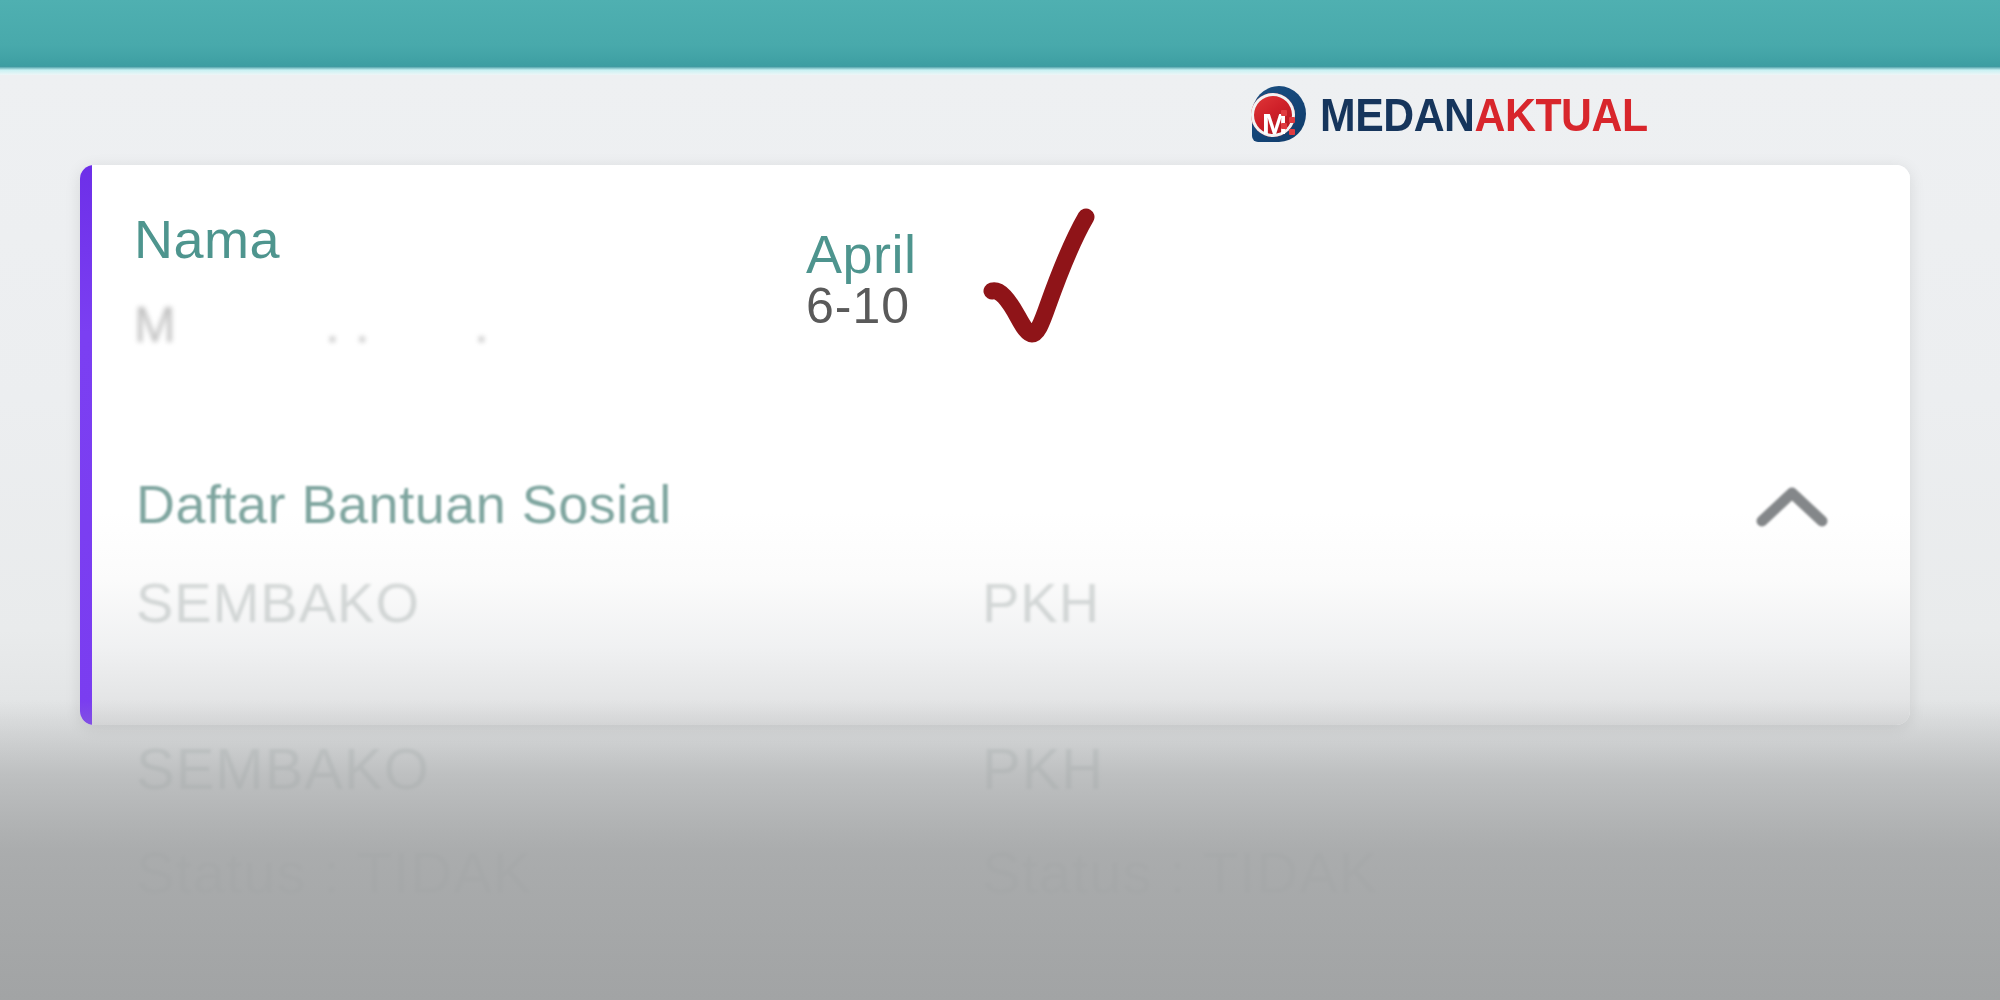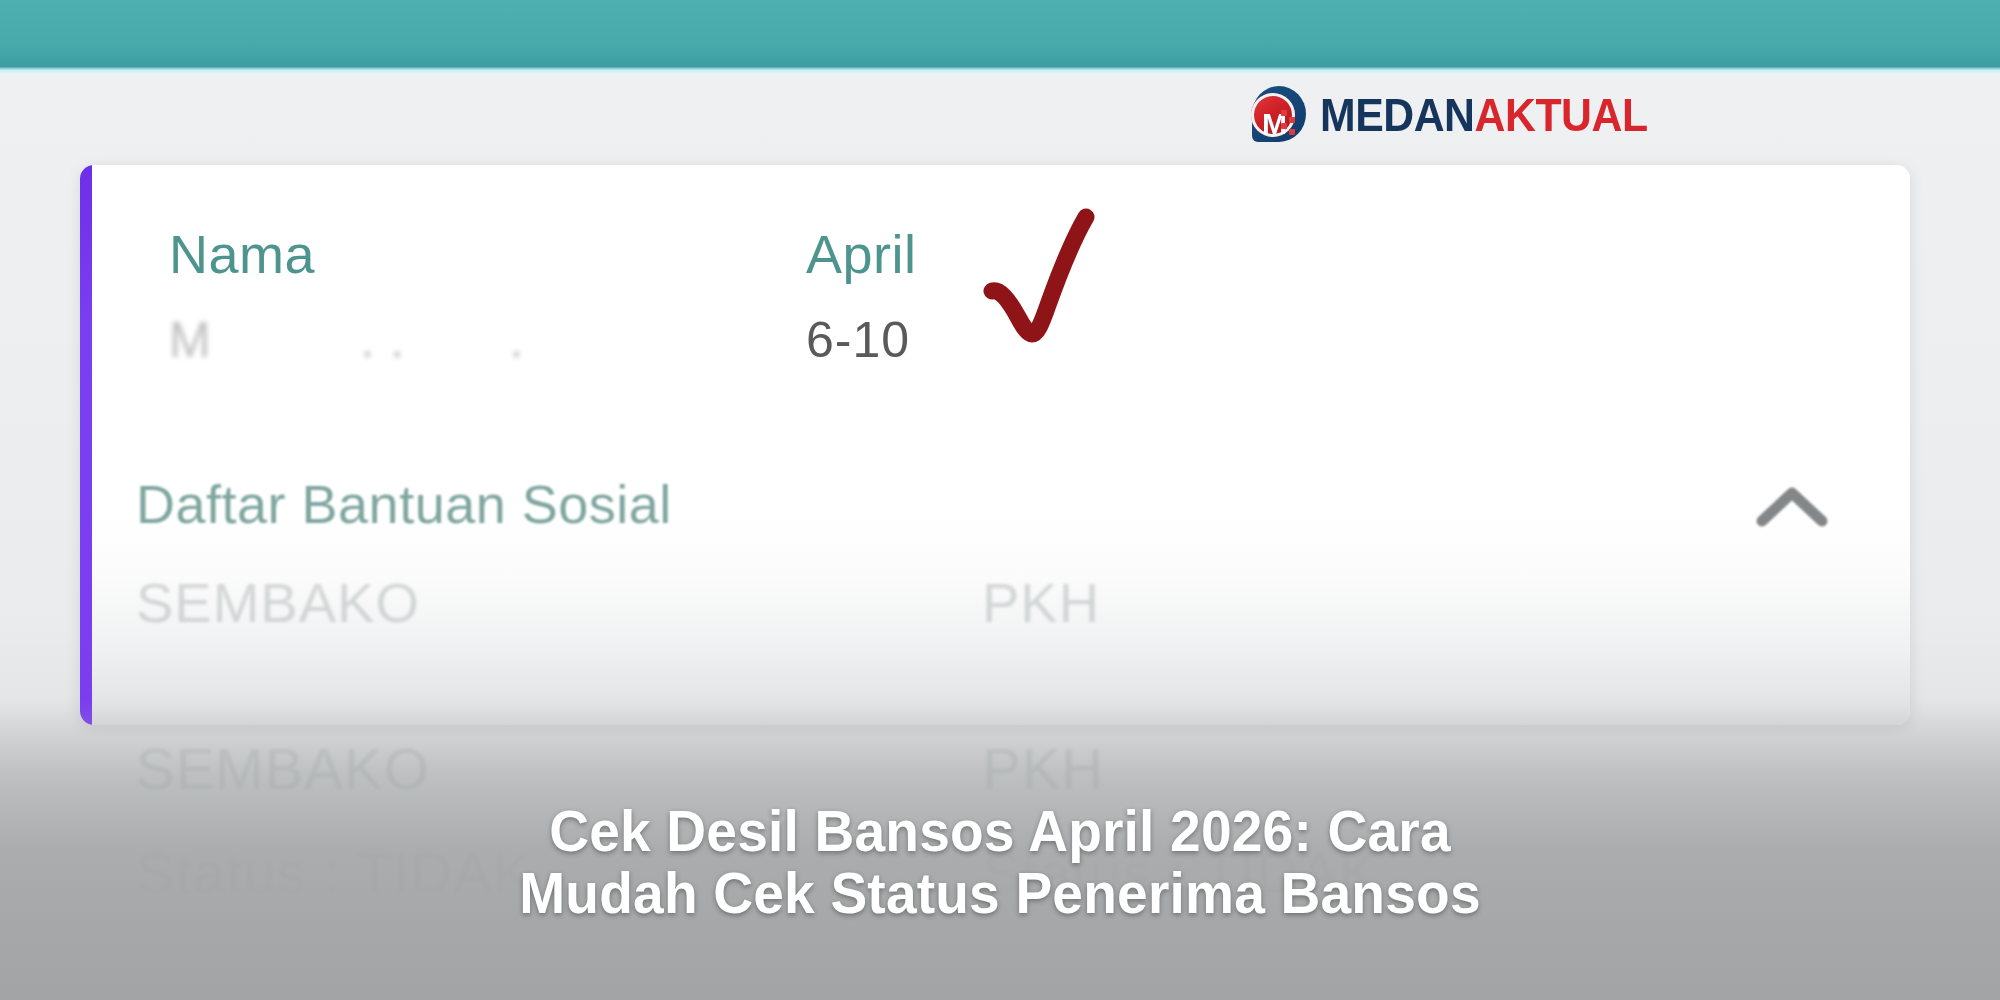--- a/index.html
+++ b/index.html
@@ -151,29 +151,29 @@
   }
   .field-value {
     font-family: "Liberation Sans", sans-serif;
     font-weight: 400;
     font-size: 50px;
     color: #5a5a5a;
     letter-spacing: 1px;
     line-height: 1;
     filter: blur(0.4px);
   }
-  #field-nama { left: 42px; top: 62px; margin-left: 35px; }
+  #field-nama { left: 42px; top: 47px; }
   #field-nama .field-value {
     color: #8b8b8b;
     filter: blur(2.6px);
     opacity: 0.55;
     margin-top: 34px;
   }
   #field-desil { left: 714px; top: 62px; }
-  #field-desil .field-value { margin-top: 34px; }
+  #field-desil .field-value { }
 
   
   #check-mark {
     position: absolute;
     left: 890px;
     top: 42px;
     width: 120px;
     height: 140px;
     pointer-events: none;
   }
@@ -361,18 +361,14 @@
       <div class="below-status">Status : TIDAK</div>
     </div>
     <div class="below-col" style="left:890px;">
       <div class="below-name">PKH</div>
       <div class="below-status">Status : TIDAK</div>
     </div>
   </div>
 
   <div id="veil"></div>
 
-  <div id="headline">
-    <span class="line">Cek Desil Bansos April 2026: Cara</span>
-    <span class="line">Mudah Cek Status Penerima Bansos</span>
-  </div>
 
 </div>
 
 </body></html>

